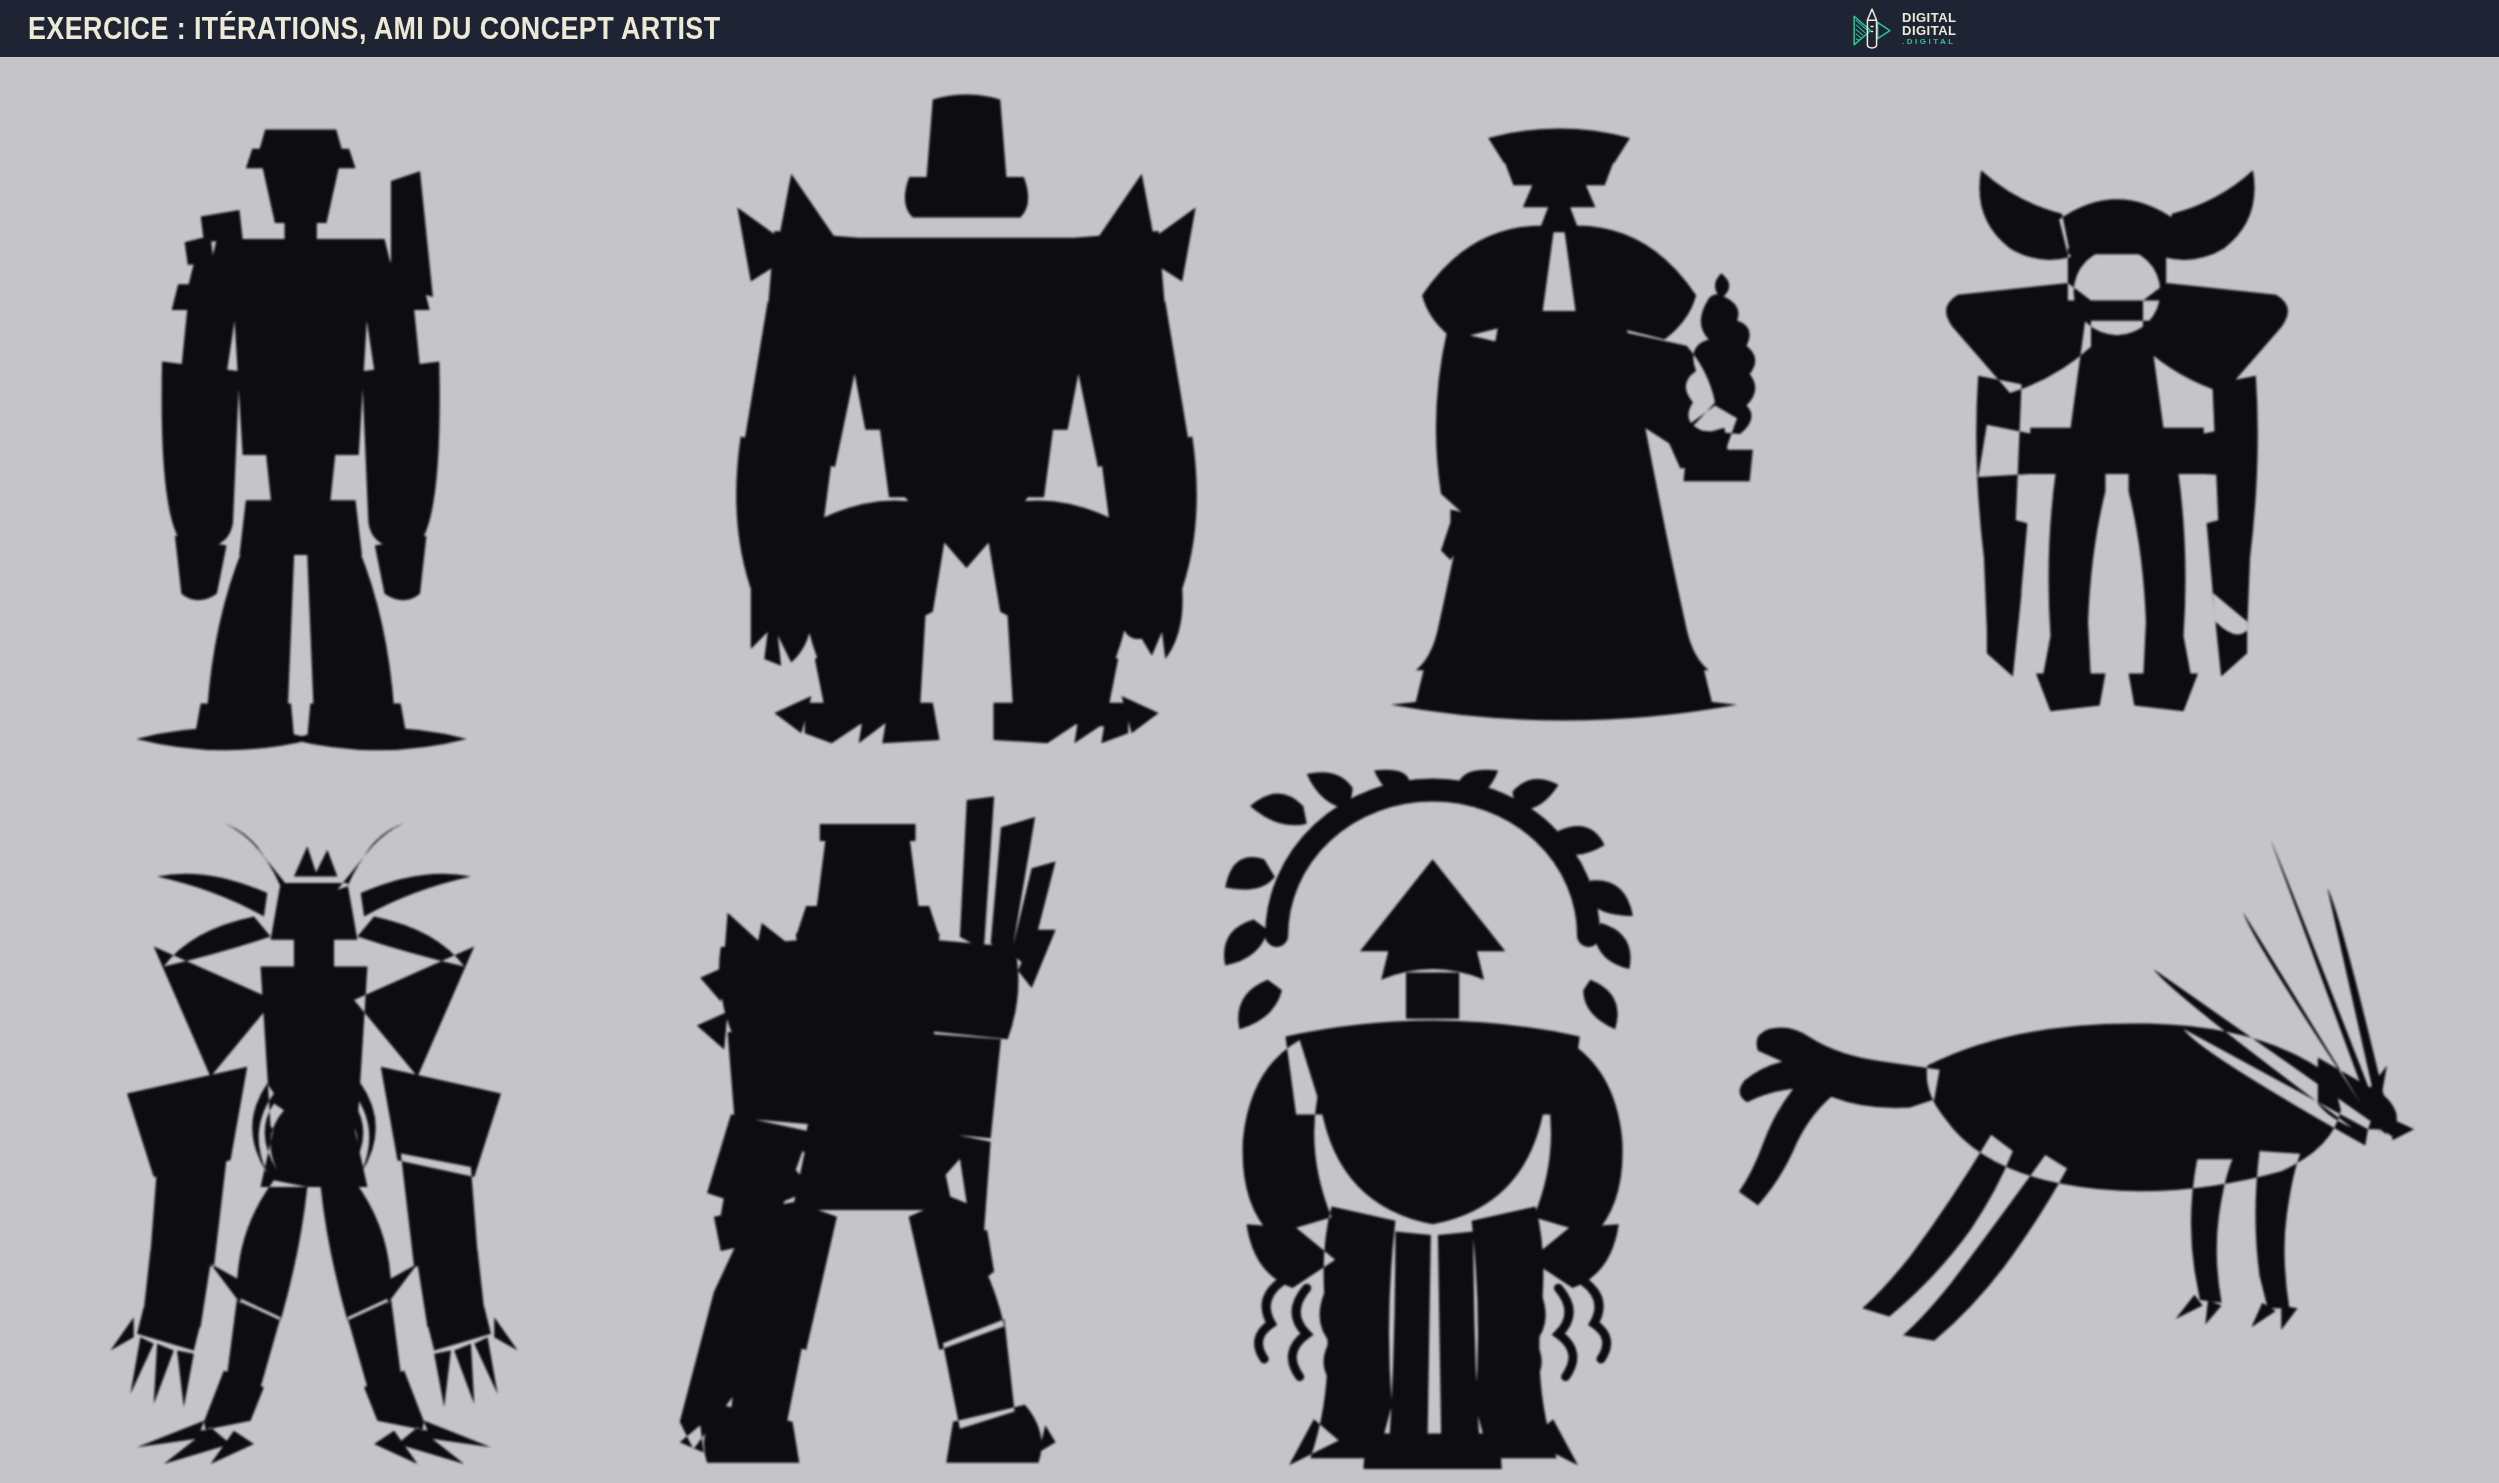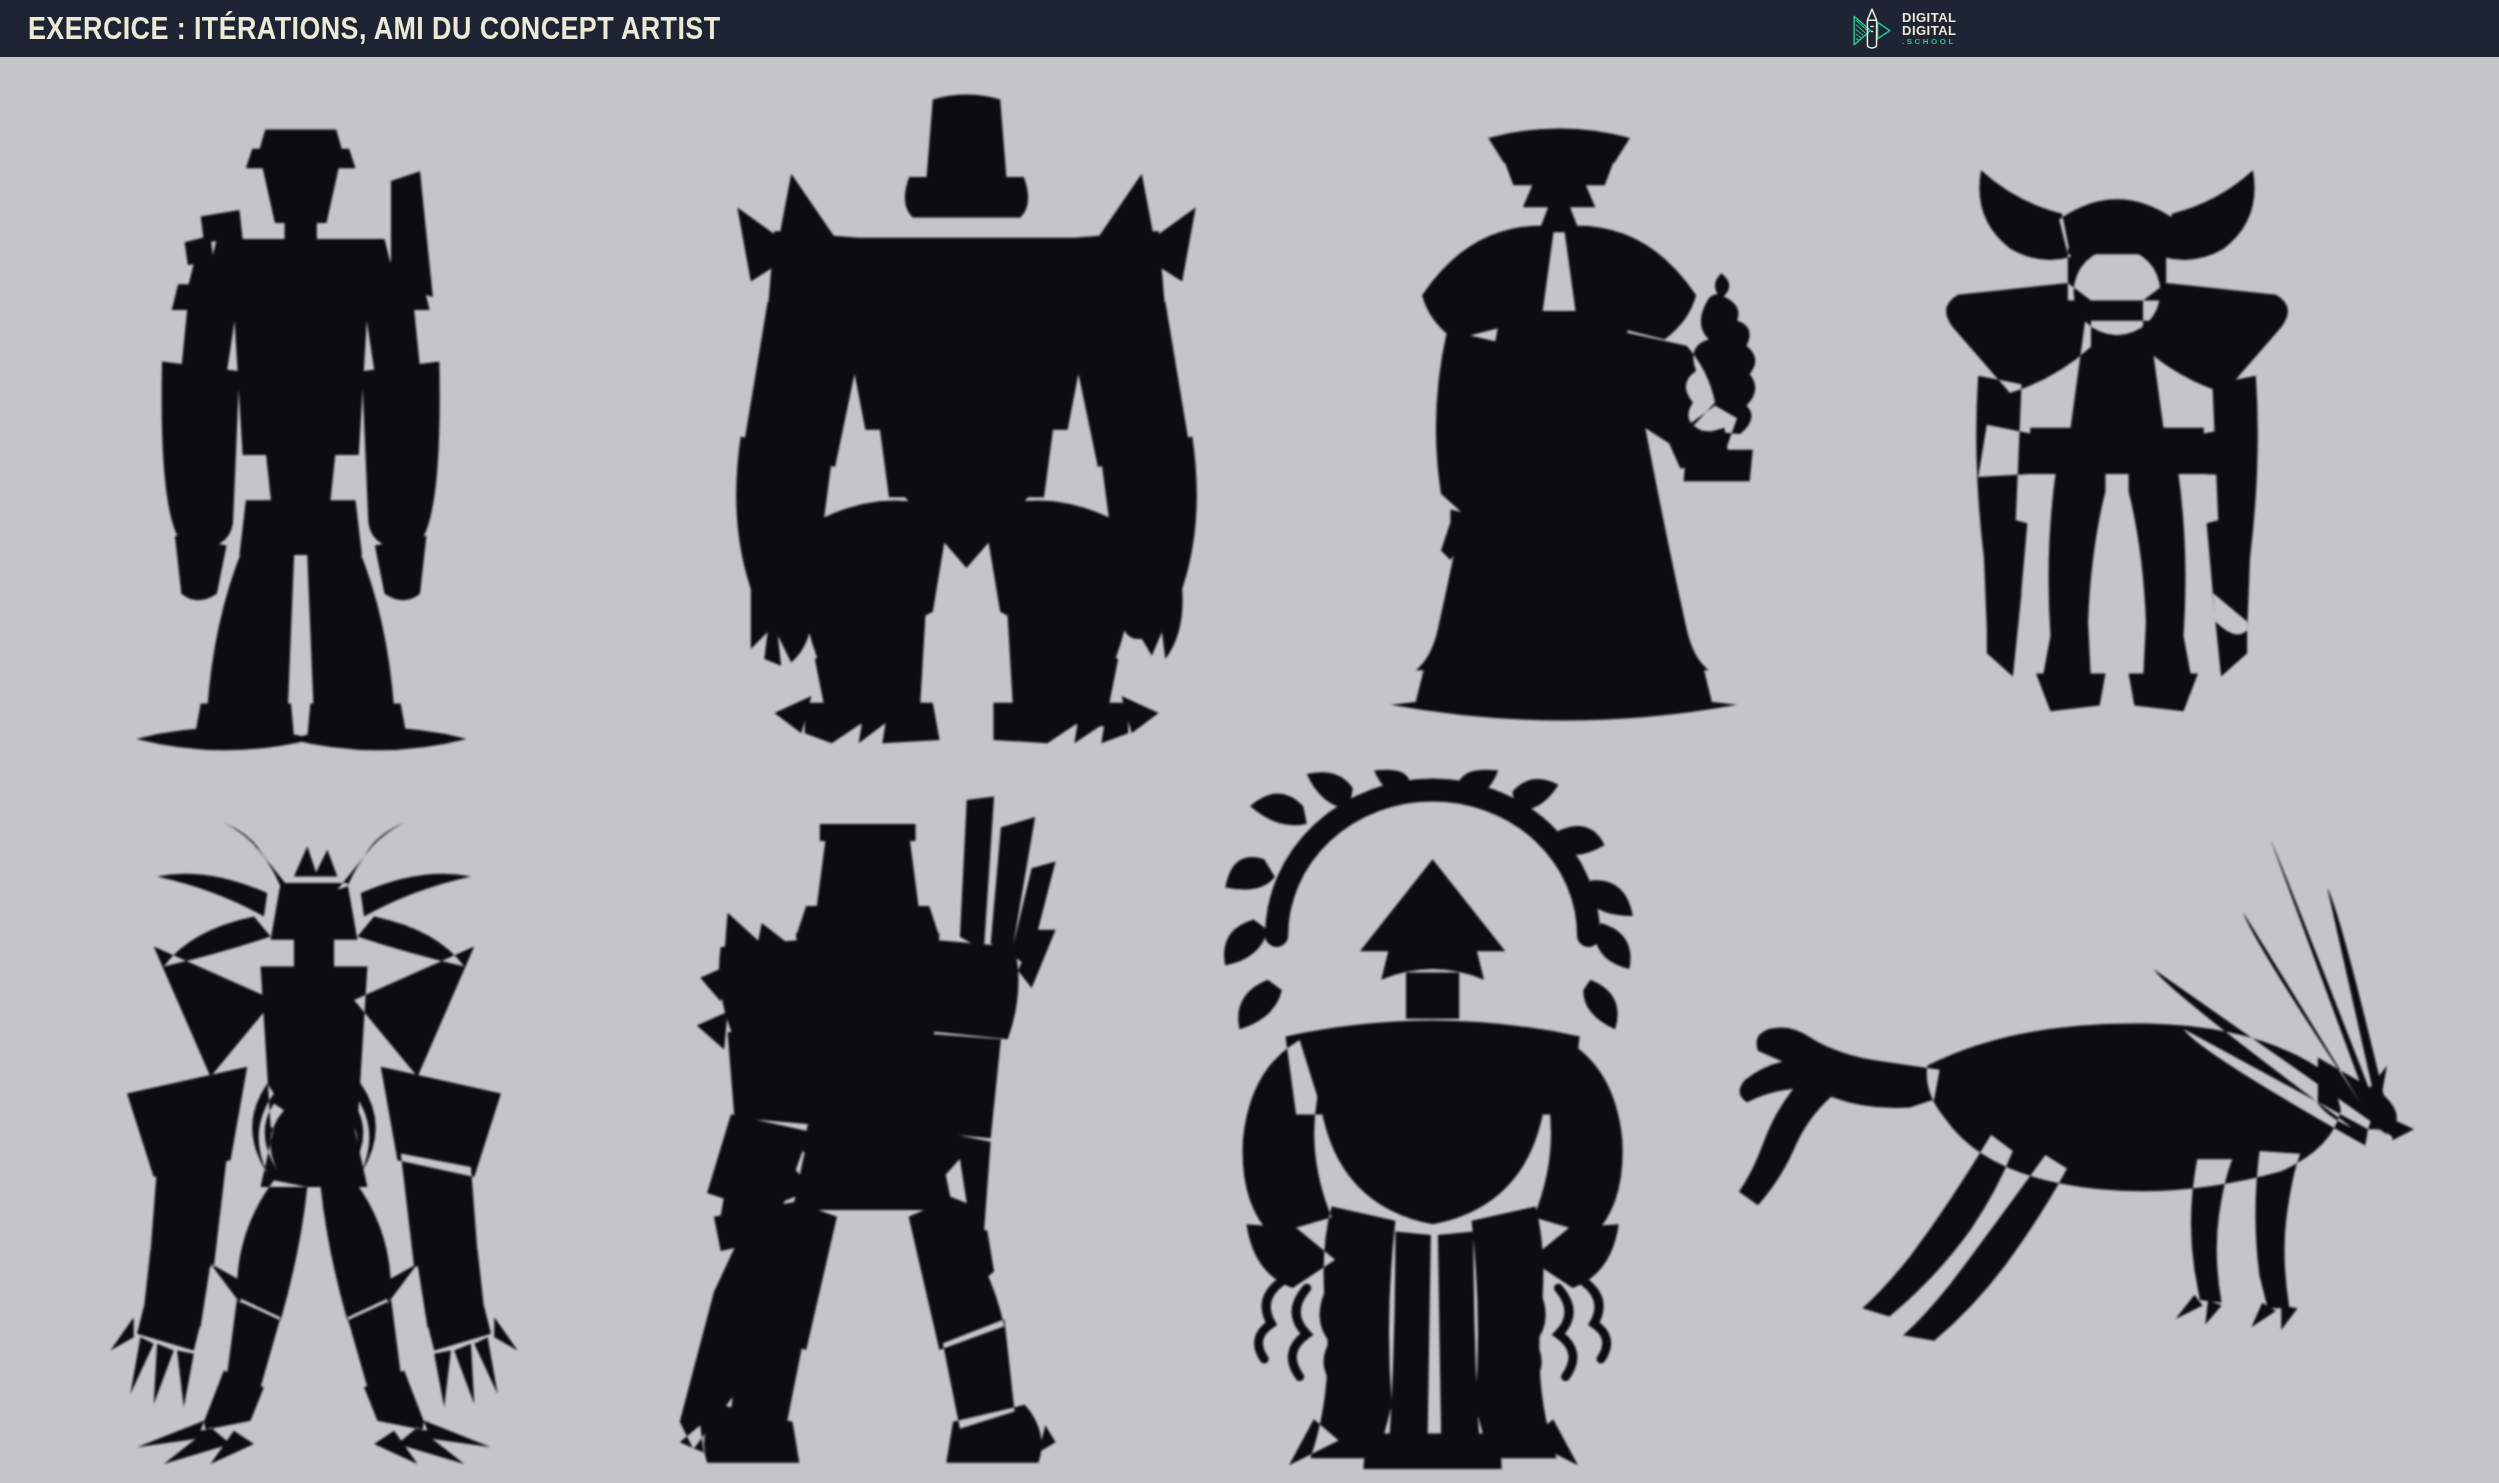--- a/index.html
+++ b/index.html
@@ -52,21 +52,21 @@
     <div class="logo">
       <svg class="logo-icon" viewBox="0 0 96 96" aria-hidden="true">
         <path class="green" d="M12 24 L12 80 L44 52 Z"></path>
         <path class="green-thin" d="M16 32 L36 50 M16 41 L33 56 M16 50 L29 61 M16 59 L25 66 M16 68 L21 71"></path>
         <path class="green" d="M58 36 L82 52 L58 68 Z"></path>
         <path class="cream" d="M38 32 L38 80 Q38 86 47 86 Q56 86 56 80 L56 32 L47 10 Z M38 32 L56 32 M45 44 L49 44 M46 54 L48 54"></path>
       </svg>
       <div class="logo-text">
         <span class="logo-word">DIGITAL</span>
         <span class="logo-word">DIGITAL</span>
-        <span class="logo-school">.SCHOOL</span>
+        <span class="logo-school">.DIGITAL</span>
       </div>
     </div>
   </header>
 
   <main class="canvas">
 
     <svg class="sil sil1" viewBox="0 0 245 400">
       <path class="ink" d="M100 8 L144 8 L148 22 L96 22 Z M92 20 L152 20 L156 32 L88 32 Z M98 30 L146 30 L138 66 L106 66 Z M112 64 L132 64 L132 78 L112 78 Z M70 76 L174 76 L178 92 L66 92 Z M56 90 L188 90 L192 106 L52 106 Z M46 104 L198 104 L202 120 L42 120 Z M178 40 L196 34 L204 112 L178 104 Z M60 62 L84 58 L86 76 L62 78 Z M50 78 L66 74 L68 90 L52 92 Z M80 110 L164 110 L158 210 L86 210 Z M100 205 L144 205 L140 242 L104 242 Z M88 238 L156 238 L160 272 L84 272 Z M52 116 L82 120 L76 160 L48 156 Z M36 152 L84 158 L80 252 Q78 266 62 268 L48 264 Q34 246 36 152 Z M44 260 L76 266 L70 296 Q58 304 48 296 Z M162 120 L192 116 L196 156 L168 160 Z M160 158 L208 152 Q210 246 196 264 L182 268 Q166 266 164 252 Z M168 266 L200 260 L196 296 Q186 304 174 296 Z M86 268 L118 270 L114 368 L64 368 Q68 312 86 268 Z M126 270 L158 268 Q176 312 180 368 L130 368 Z M60 364 L116 364 L118 386 L56 386 Z M128 364 L184 364 L188 386 L126 386 Z M20 386 Q75 372 130 386 Q75 400 20 386 Z M115 386 Q170 372 225 386 Q170 400 115 386 Z"></path>
     </svg>
 

